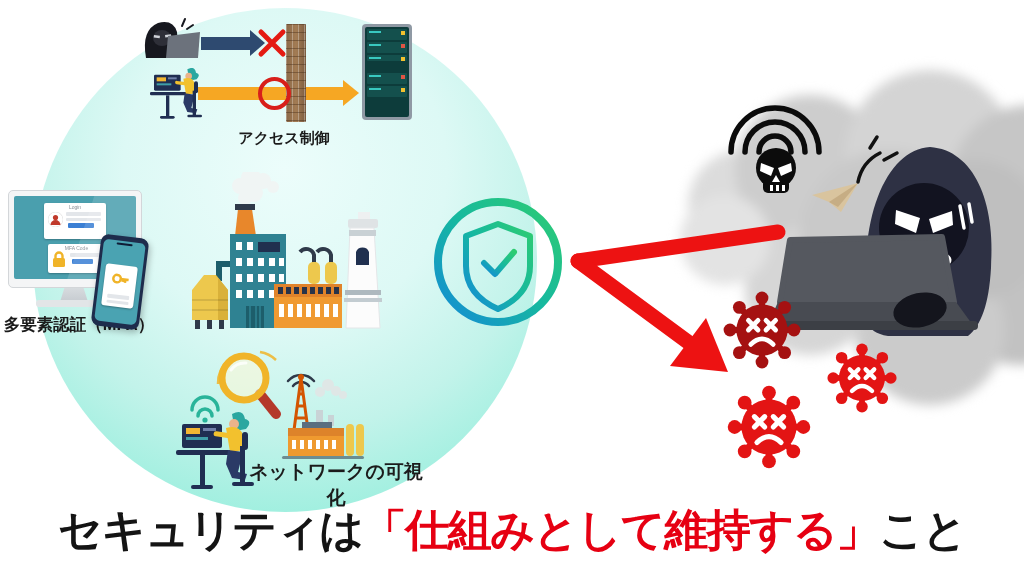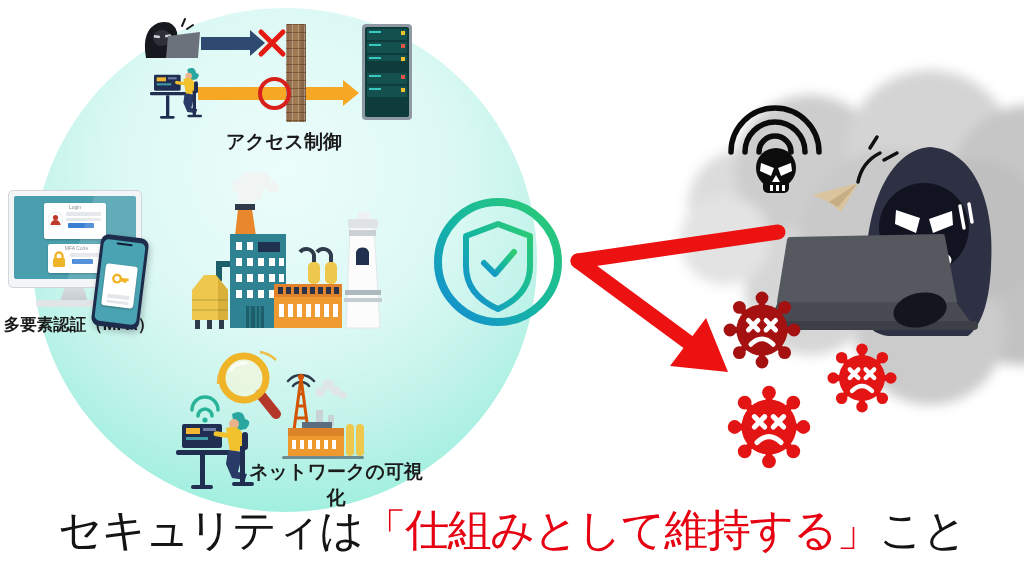--- a/index.html
+++ b/index.html
@@ -4,21 +4,21 @@
 <style>
   html,body{margin:0;padding:0}
   body{width:1024px;height:576px;position:relative;overflow:hidden;background:#ffffff;
        font-family:"Liberation Sans","DejaVu Sans",sans-serif;}
   .abs{position:absolute}
   
   .big-circle{left:33px;top:8px;width:504px;height:504px;border-radius:50%;z-index:0;
     background:radial-gradient(circle at 50% 32%,#ecfdfb 0%,#ddf9f5 38%,#c2f3ea 62%,#9fefdf 82%,#7de8d4 100%);}
   
   .lbl{font-weight:bold;color:#1b1b1b;text-align:center;z-index:2}
-  .lbl-access{left:218px;top:129px;width:132px;font-size:19px}
+  .lbl-access{left:218px;top:129px;width:132px;font-size:15px}
   .lbl-mfa{left:0px;top:314px;width:158px;font-size:16.5px}
   .lbl-net{left:246px;top:459px;width:180px;font-size:19px}
   
   .arrow-navy{left:201px;top:37px;width:50px;height:13px;background:#2e4a70;z-index:2}
   .arrow-navy-head{left:250px;top:30px;width:0;height:0;border-top:13px solid transparent;
     border-bottom:13px solid transparent;border-left:15px solid #2e4a70;z-index:2}
   .arrow-orange{left:198px;top:87px;width:146px;height:13px;background:#f6a723;z-index:2}
   .arrow-orange-head{left:343px;top:80px;width:0;height:0;border-top:13px solid transparent;
     border-bottom:13px solid transparent;border-left:16px solid #f6a723;z-index:2}
   .deny-x{left:257px;top:28px;z-index:3}
@@ -56,21 +56,21 @@
   .pnotch{position:absolute;left:50%;top:1.5px;width:16px;height:2.5px;margin-left:-8px;background:#0f1c36;border-radius:2px}
   .otp2{position:absolute;left:5px;top:24px;width:32px;height:42px;background:#fff;border-radius:3px;
     box-shadow:0 1px 2px rgba(0,0,0,.3);text-align:center}
   .otp2 .bar{margin:2px 5px 0 5px}
   
   .shield-wrap{left:430px;top:194px;z-index:2}
   
   .smoke{z-index:1;filter:blur(6px)}
   .blob{position:absolute;border-radius:50%}
   
-  .title{left:0;right:0;top:501px;text-align:center;font-size:44px;font-weight:400;letter-spacing:-1.5px;
+  .title{left:0;right:0;top:501px;text-align:center;font-size:44px;font-weight:700;letter-spacing:-1.5px;
     color:#141414;z-index:6;white-space:nowrap}
   .title .hl{color:#e60012}
   .z2{z-index:2}.z3{z-index:3}.z4{z-index:4}
 </style>
 </head>
 <body>
 
 <div class="abs big-circle"></div>
 
 <div class="abs" style="left:138px;top:12px;z-index:2">

